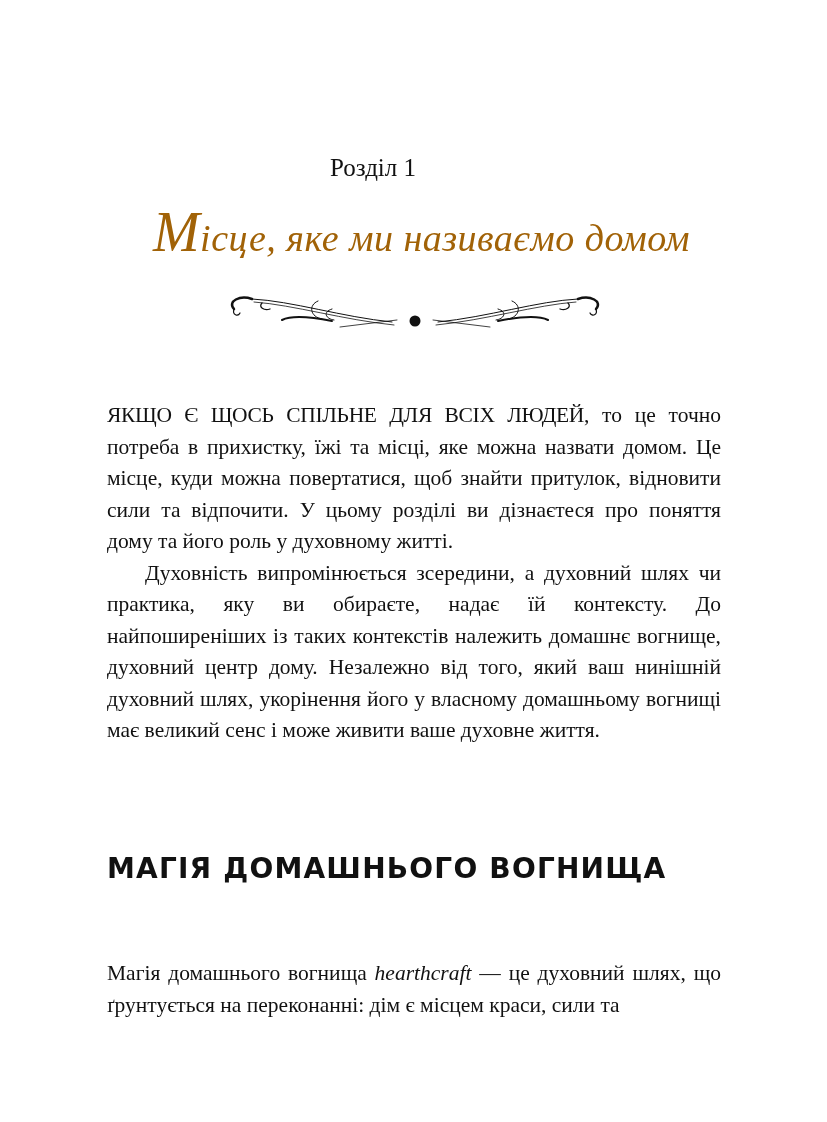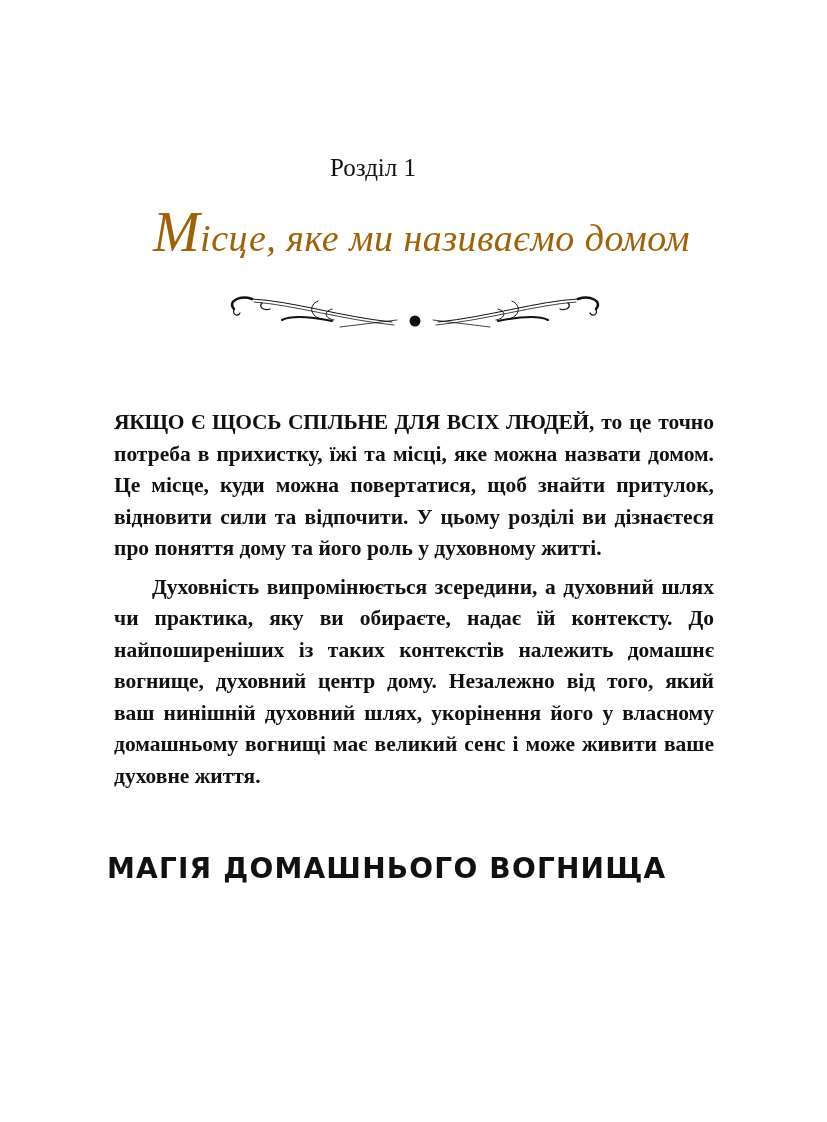--- a/index.html
+++ b/index.html
@@ -14,21 +14,21 @@
       font-family: "Liberation Serif", "DejaVu Serif", serif; font-style: italic;
       font-size: 38px; color: #a16207; letter-spacing: 0.5px; white-space: nowrap;
     }
     .chapter-title .initial { font-size: 56px; font-style: italic; }
     .ornament { position: absolute; top: 287px; left: 222px; width: 386px; height: 46px; }
     .body-text {
       position: absolute; left: 107px; width: 614px;
       font-family: "Liberation Serif", "DejaVu Serif", serif; font-size: 21.5px;
       line-height: 31.5px; color: #111; text-align: justify;
     }
-    .body-text p { margin: 7px; font-weight: bold; }
+    .body-text p { margin: 0; }
     .body-text p.indent { text-indent: 38px; }
     .intro { top: 400px; }
     .intro .smallcaps { letter-spacing: -0.3px; }
     .section-heading {
       position: absolute; top: 850px; left: 107px; width: 640px;
       font-family: "DejaVu Sans", "Liberation Sans", sans-serif; font-weight: bold;
       font-size: 28px; line-height: 38px; letter-spacing: 1.2px; color: #111; text-transform: uppercase;
     }
     .section-body { top: 958px; }
     em.term { font-style: italic; }
@@ -70,14 +70,17 @@
 
   <div class="body-text intro">
     <p><span class="smallcaps">ЯКЩО Є ЩОСЬ СПІЛЬНЕ ДЛЯ ВСІХ ЛЮДЕЙ,</span><span> то це точно потреба в прихистку, їжі та місці, яке можна назвати домом. Це місце, куди можна повертатися, щоб знайти притулок, відновити сили та відпочити. У цьому розділі ви дізнаєтеся про поняття дому та його роль у духовному житті.</span></p>
     <p class="indent">Духовність випромінюється зсередини, а духовний шлях чи практика, яку ви обираєте, надає їй контексту. До найпоширеніших із таких контекстів належить домашнє вогнище, духовний центр дому. Незалежно від того, який ваш нинішній духовний шлях, укорінення його у власному домашньому вогнищі має великий сенс і може живити ваше духовне життя.</p>
   </div>
 
   <div class="section-heading">
     <div>Магія домашнього вогнища</div>
   </div>
 
+  <div class="body-text section-body">
+    <p><span>Магія домашнього вогнища </span><em class="term">hearthcraft</em><span> — це духовний шлях, що ґрунтується на переконанні: дім є місцем краси, сили та</span></p>
+  </div>
 
 </div>
 
 </body></html>

